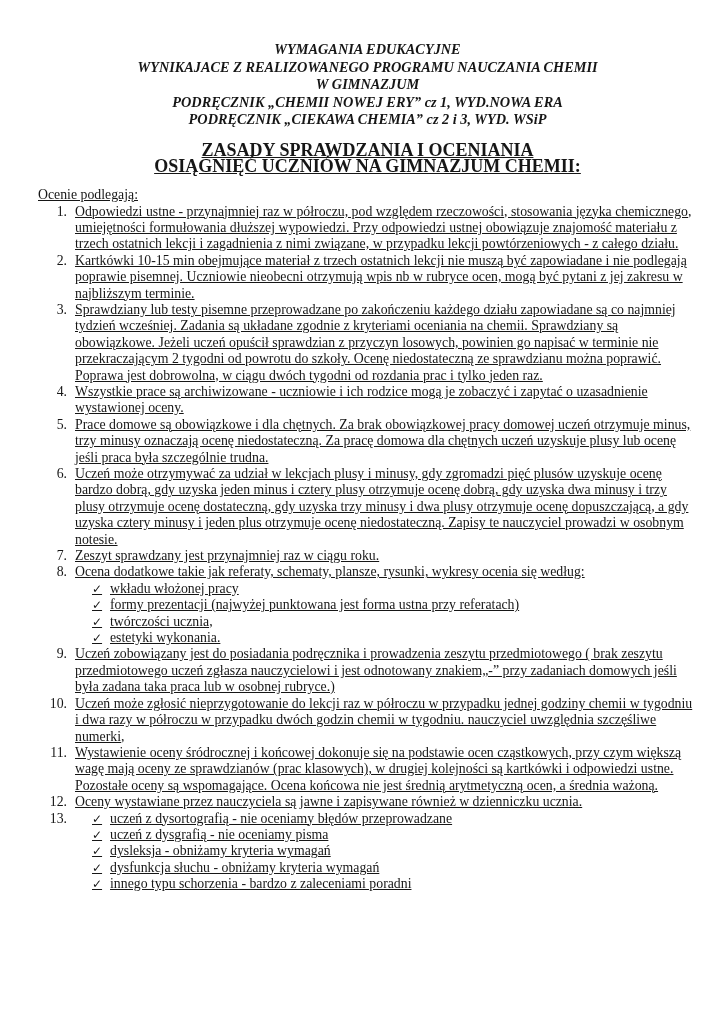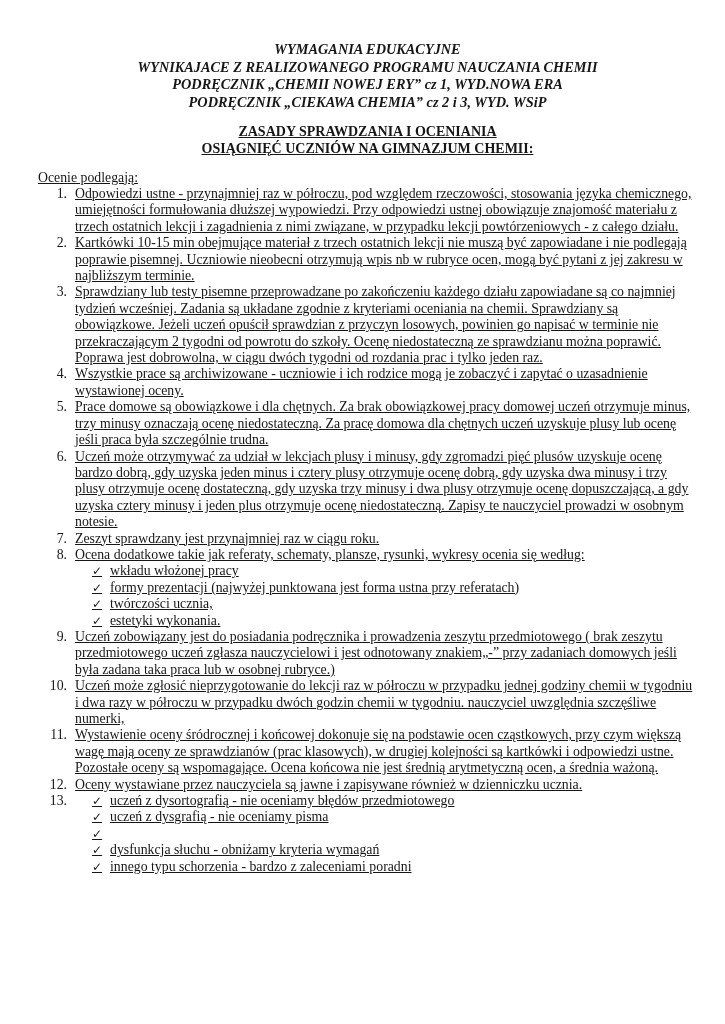--- a/index.html
+++ b/index.html
@@ -19,21 +19,21 @@
   .doc-header {
     text-align: center;
     font-weight: bold;
     font-style: italic;
     font-size: 14.3px;
     line-height: 17.5px;
   }
   .section-heading {
     text-align: center;
     font-weight: bold;
-    font-size: 14px;
+    font-size: 18px;
     line-height: 16.8px;
     margin-top: 13px;
   }
   .section-heading .heading-line { text-decoration: underline; }
   .intro {
     margin-top: 12px;
   }
   .intro span { text-decoration: underline; }
   .items { }
   .item { display: flex; }
@@ -50,20 +50,21 @@
     font-size: 12px;
   }
 </style>
 </head>
 <body>
 
 <div class="page">
   <div class="doc-header">
     <div>WYMAGANIA EDUKACYJNE</div>
     <div>WYNIKAJACE Z REALIZOWANEGO PROGRAMU NAUCZANIA CHEMII</div>
+    <div>W GIMNAZJUM</div>
     <div>PODRĘCZNIK „CHEMII NOWEJ  ERY” cz 1, WYD.NOWA ERA</div>
     <div>PODRĘCZNIK „CIEKAWA CHEMIA” cz 2 i 3, WYD. WSiP</div>
   </div>
 
   <div class="section-heading">
     <div class="heading-line">ZASADY SPRAWDZANIA I OCENIANIA</div>
     <div class="heading-line">OSIĄGNIĘĆ UCZNIÓW NA GIMNAZJUM CHEMII:</div>
   </div>
 
   <div class="intro">
@@ -157,28 +158,29 @@
         <span class="num">12.</span>
         <div class="item-body">
           <div>Oceny wystawiane przez nauczyciela są jawne i zapisywane również w dzienniczku ucznia.</div>
         </div>
       </div>
       <div class="item">
         <span class="num">13.</span>
         <div class="item-body">
           <div class="check-row">
             <span class="check">✓</span>
-            <span>uczeń z dysortografią - nie oceniamy błędów przedmiotowego</span>
+            <span>uczeń z dysortografią - nie oceniamy błędów przeprowadzane</span>
           </div>
           <div class="check-row">
             <span class="check">✓</span>
             <span>uczeń z dysgrafią - nie oceniamy pisma</span>
           </div>
           <div class="check-row">
             <span class="check">✓</span>
+            <span>dysleksja - obniżamy kryteria wymagań</span>
           </div>
           <div class="check-row">
             <span class="check">✓</span>
             <span>dysfunkcja słuchu - obniżamy kryteria wymagań</span>
           </div>
           <div class="check-row">
             <span class="check">✓</span>
             <span>innego typu schorzenia - bardzo z zaleceniami poradni</span>
           </div>
         </div>

